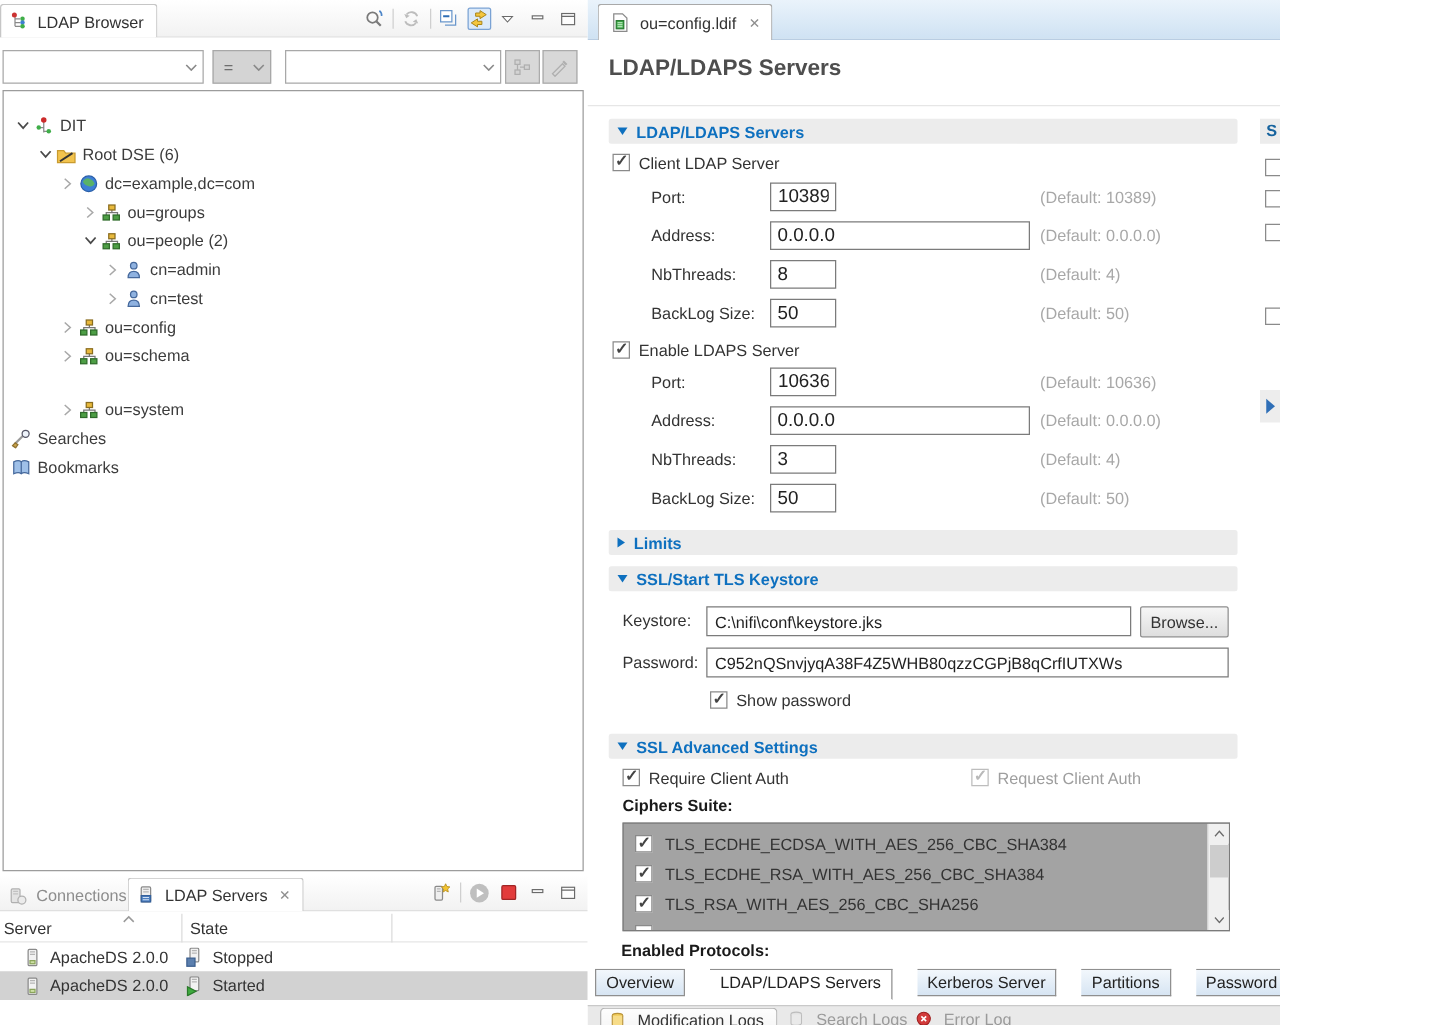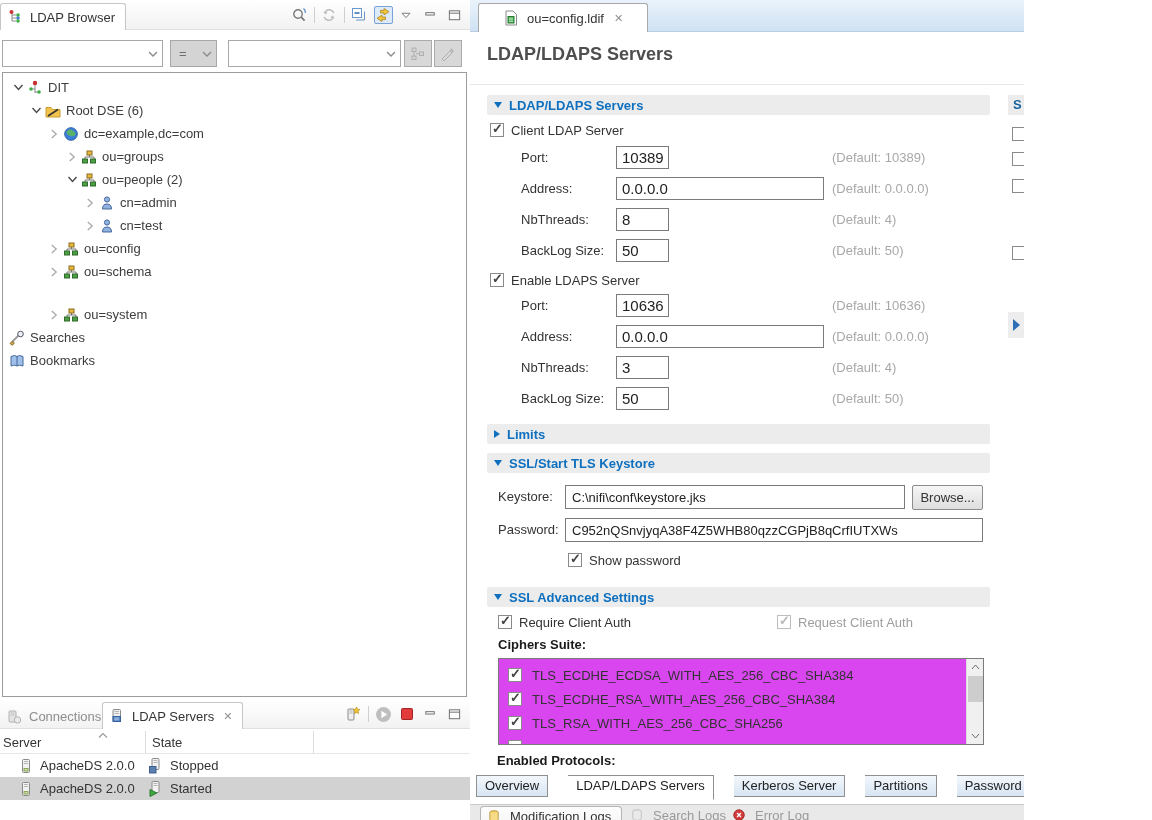--- a/index.html
+++ b/index.html
@@ -30,41 +30,41 @@
   .combo input{position:absolute;left:2px;top:2px;right:18px;bottom:2px;border:none;outline:none;
                font-family:inherit;font-size:13px;background:transparent;}
   .combo .arr{position:absolute;right:4px;top:10px;}
   .combo.gray{background:#d4d4d4;}
   .combo.gray .val{position:absolute;left:8px;top:5px;color:#6e6e6e;}
   .fbtn{position:absolute;top:4px;width:28px;height:27px;background:#d8d8d8;border:1px solid #ababab;
         display:flex;align-items:center;justify-content:center;}
 
   
   .tree-box{position:absolute;left:2px;top:72px;width:465px;height:625px;border:1px solid #9c9c9c;
-            background:#fff;overflow:hidden;padding-top:3px;}
+            background:#fff;overflow:hidden;padding-top:16px;}
   .tree-row{height:23px;display:flex;align-items:center;white-space:nowrap;}
   .chev{width:18px;display:inline-flex;justify-content:center;align-items:center;flex:none;}
   .t-icon{width:18px;height:16px;display:inline-flex;align-items:center;flex:none;}
   .t-label{padding-left:3px;color:#3c3c3c;}
 
   
   .table-header{position:absolute;left:0;top:31px;width:470px;height:23px;border-bottom:1px solid #e6e6e6;}
   .table-header .th{position:absolute;top:4px;color:#333;}
   .col-div{position:absolute;top:0;width:1px;height:23px;background:#dcdcdc;}
   .sort{position:absolute;top:1px;}
   .srow{position:absolute;left:0;width:470px;height:23px;display:flex;align-items:center;}
   .srow.selected{background:#d2d2d2;}
   .srow .c1{position:absolute;left:18px;display:flex;align-items:center;gap:4px;}
   .srow .c2{position:absolute;left:148px;display:flex;align-items:center;gap:4px;}
 
   
   .editor-tabbar{position:absolute;left:0;top:0;width:554px;height:32px;
                  background:linear-gradient(#eaf3fb,#cfe2f3);border-bottom:1px solid #b9cde2;}
   .editor-tab{position:absolute;left:8px;top:3px;height:29px;background:#fff;border:1px solid #a9a9a9;
-              border-bottom:none;border-radius:3px 3px 0 0;display:flex;align-items:center;gap:6px;padding:0 24px;}
+              border-bottom:none;border-radius:3px 3px 0 0;display:flex;align-items:center;gap:6px;padding:0 9px;}
   .page-title{position:absolute;left:17px;top:44px;margin:0;font-size:18px;font-weight:bold;color:#4e4e4e;}
   .title-sep{position:absolute;left:0;top:84px;width:554px;height:1px;background:#e6e6e6;}
 
   .section-bar{position:absolute;left:17px;width:503px;height:20px;background:#ececec;border-radius:2px;
                display:flex;align-items:center;gap:7px;padding-left:7px;}
   .sec-title{font-weight:bold;color:#0e70bf;font-size:13px;}
   .tri{width:0;height:0;display:inline-block;}
   .tri.down{border-left:4.5px solid transparent;border-right:4.5px solid transparent;border-top:6px solid #0e70bf;}
   .tri.right{border-top:4.5px solid transparent;border-bottom:4.5px solid transparent;border-left:6px solid #0e70bf;}
 
@@ -85,21 +85,21 @@
   .f-default{position:absolute;left:362px;top:4px;color:#a8a8a8;}
 
   .ks-label{position:absolute;left:28px;color:#333;}
   .ks-input{position:absolute;height:24px;border:1px solid #7b7b7b;padding:2px 6px;font-family:inherit;
             font-size:13px;color:#222;background:#fff;}
   .btn{position:absolute;height:25px;border:1px solid #8c8c8c;background:linear-gradient(#f6f6f6,#dedede);
        font-family:inherit;font-size:13px;color:#333;border-radius:2px;}
 
   .bold-lbl{position:absolute;font-weight:bold;color:#1a1a1a;}
   .listbox{position:absolute;left:28px;top:658px;width:486px;height:87px;border:1px solid #7b7b7b;
-           background:#d946ef;overflow:hidden;}
+           background:#a3a3a3;overflow:hidden;}
   .lrow{position:absolute;left:0;width:460px;height:24px;display:flex;align-items:center;gap:10px;padding-left:9px;}
   .sbar{position:absolute;right:0;top:0;width:17px;height:100%;background:#f0f0f0;border-left:1px solid #ddd;}
   .sbtn{position:absolute;left:0;width:17px;height:16px;display:flex;align-items:center;justify-content:center;background:#f0f0f0;}
   .sthumb{position:absolute;left:1px;top:17px;width:15px;height:26px;background:#cdcdcd;}
 
   .page-tabs{position:absolute;left:6px;top:775px;height:25px;display:flex;align-items:flex-start;width:548px;overflow:hidden;gap:20px;}
   .ptab{height:22px;border:1px solid #8f8f8f;border-left-width:0;background:linear-gradient(#f2f7fc,#d7e5f3);
         padding:2px 8px 0 8px;color:#222;white-space:nowrap;}
   .ptab:first-child{border-left-width:1px;}
   .ptab.active{background:#fff;height:25px;border-bottom:1px solid #fff;position:relative;z-index:2;}

